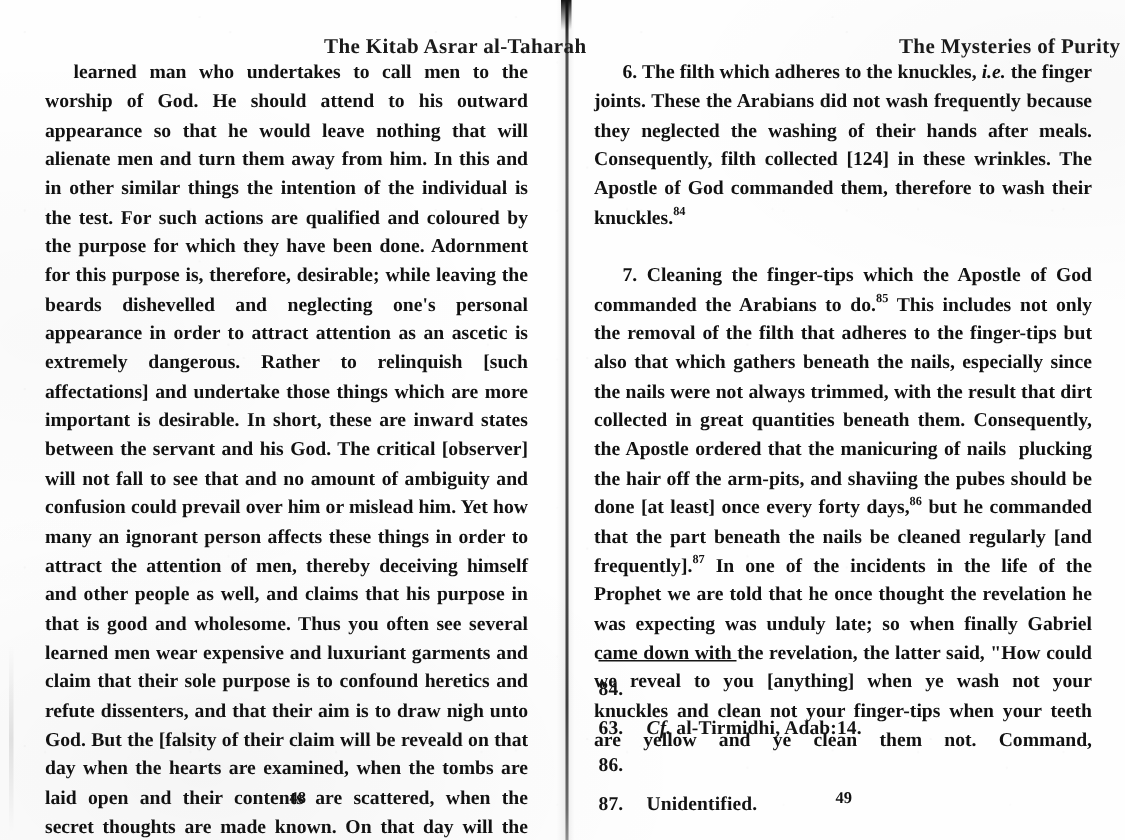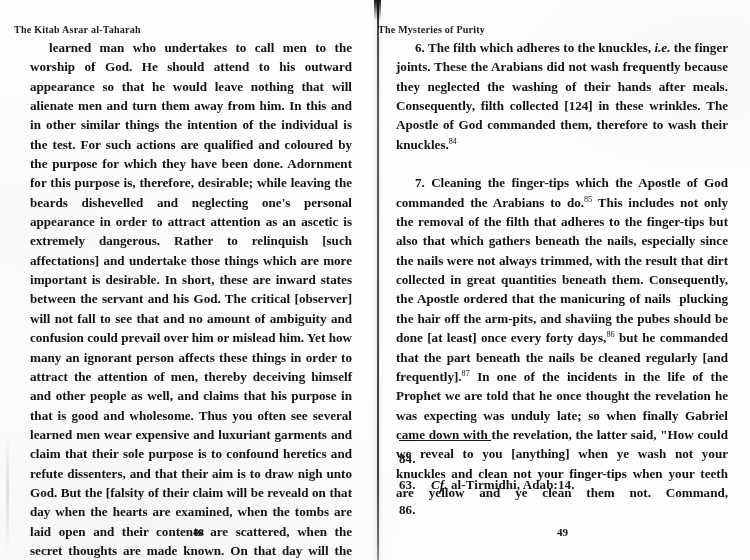--- a/index.html
+++ b/index.html
@@ -77,23 +77,23 @@
     top: 0;
     height: 560px;
   }
   #page-left  { left: 0px;   width: 377px; }
   #page-right { left: 378px; width: 369px; }
 
   .running-head {
     position: absolute;
     top: 24px;
     width: 100%;
-    text-align: left;
+    text-align: right;
     font-family: "Liberation Serif", "DejaVu Serif", serif;
-    font-size: 10px;
+    font-size: 14px;
     font-weight: bold;
     letter-spacing: 0.25px;
     color: #1b1b1b;
     white-space: nowrap;
   }
   #page-left  .running-head { padding-left: 14px; }
   #page-right .running-head { padding-right: 8px; }
 
   .body-col {
     position: absolute;
@@ -128,21 +128,21 @@
     display: inline-block;
     width: 100%;
   }
 
   em, .ital { }
 
   sup.fn {
     font-size: 8.2px;
     vertical-align: super;
     line-height: 0;
-    font-weight: normal;
+    font-weight: bold;
   }
 
   
   #footnote-block {
     position: absolute;
     left: 18px;
     top: 440px;
     width: 332px;
   }
   #footnote-rule {
@@ -234,19 +234,23 @@
 
       <div class="footnote-row">
         <span class="footnote-num">63.</span>
         <span class="footnote-text"><em>Cf.</em> al-Tirmidhi, Adab:14.</span>
       </div>
 
       <div class="footnote-row">
         <span class="footnote-num">86.</span>
       </div>
 
+      <div class="footnote-row">
+        <span class="footnote-num">87.</span>
+        <span class="footnote-text">Unidentified.</span>
+      </div>
     </div>
 
     <div class="folio">49</div>
   </div>
 
   <div id="noise"></div>
 </div>
 
 </body></html>

